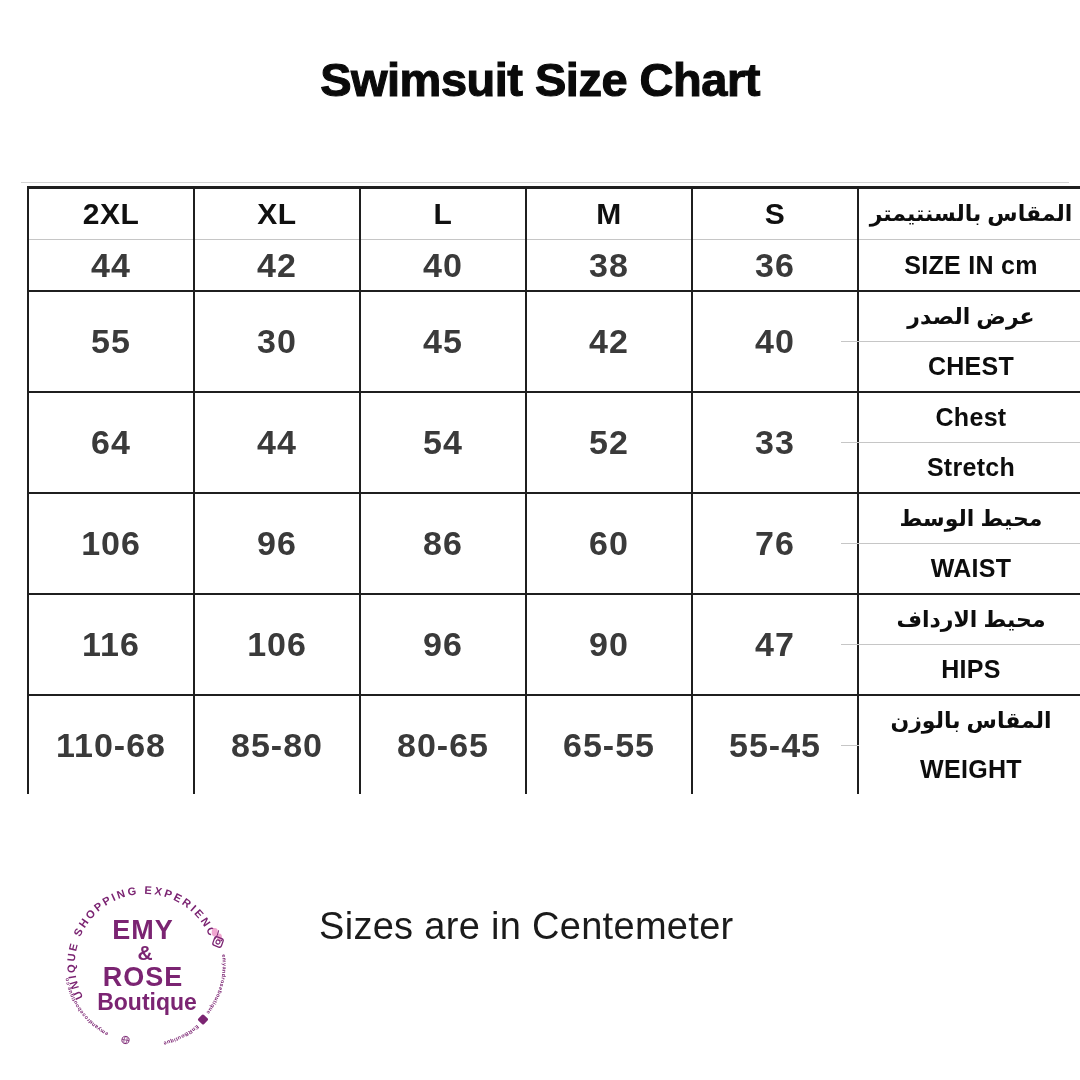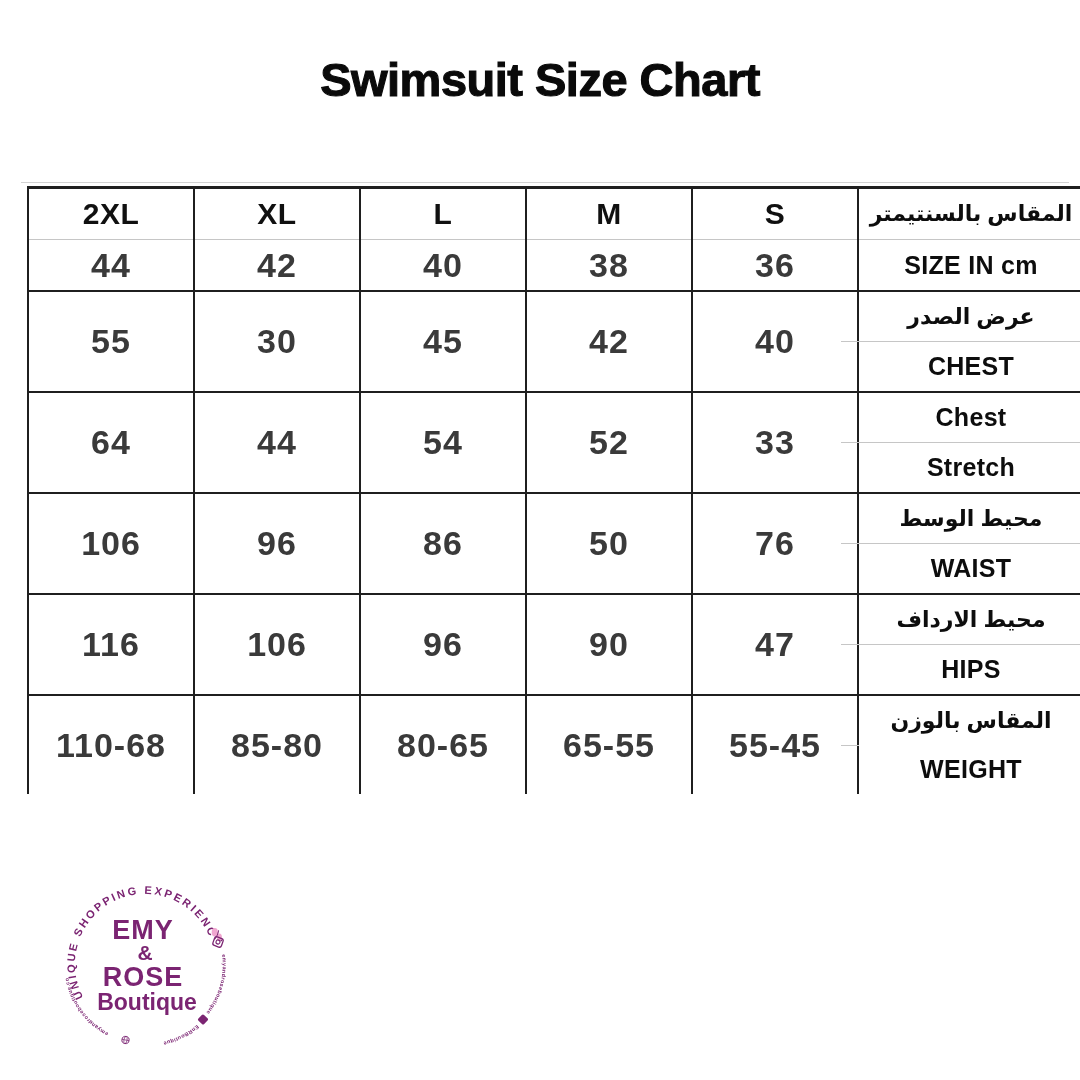--- a/index.html
+++ b/index.html
@@ -121,21 +121,21 @@
         <td class="en-lbl lbl-top col-last">Chest</td>
       </tr>
       <tr class="bot-half">
         <td class="en-lbl lbl-bot col-last">Stretch</td>
       </tr>
 
       <tr class="top-half">
         <td class="num val" rowspan="2">106</td>
         <td class="num val" rowspan="2">96</td>
         <td class="num val" rowspan="2">86</td>
-        <td class="num val" rowspan="2">50</td>
+        <td class="num val" rowspan="2">60</td>
         <td class="num val" rowspan="2">76</td>
         <td class="ar-lbl lbl-top col-last" dir="rtl">محيط الوسط</td>
       </tr>
       <tr class="bot-half">
         <td class="en-lbl lbl-bot col-last">WAIST</td>
       </tr>
 
       <tr class="top-half">
         <td class="num val" rowspan="2">116</td>
         <td class="num val" rowspan="2">106</td>
@@ -155,20 +155,21 @@
         <td class="num val" rowspan="2">65-55</td>
         <td class="num val" rowspan="2">55-45</td>
         <td class="ar-lbl lbl-top col-last" dir="rtl">المقاس بالوزن</td>
       </tr>
       <tr class="bot-half last">
         <td class="en-lbl lbl-bot col-last">WEIGHT</td>
       </tr>
     </tbody>
   </table>
 
+  <div class="note">Sizes are in Centemeter</div>
 
   <svg class="logo" viewBox="0 0 176 176" aria-hidden="true">
     <defs>
       <path id="arcTop" d="M 27.4,123 A 70,70 0 1 1 153.8,64.1"></path>
       <path id="arcRight" d="M 164.5,74.5 A 78,78 0 0 1 146.9,139.2"></path>
       <path id="arcFB" d="M 141.5,147.4 A 80,80 0 0 1 101.9,166.8"></path>
       <path id="arcWeb" d="M 58.8,160.3 A 78,78 0 0 1 11.2,101.5"></path>
     </defs>
 
     <text class="arc-main">

